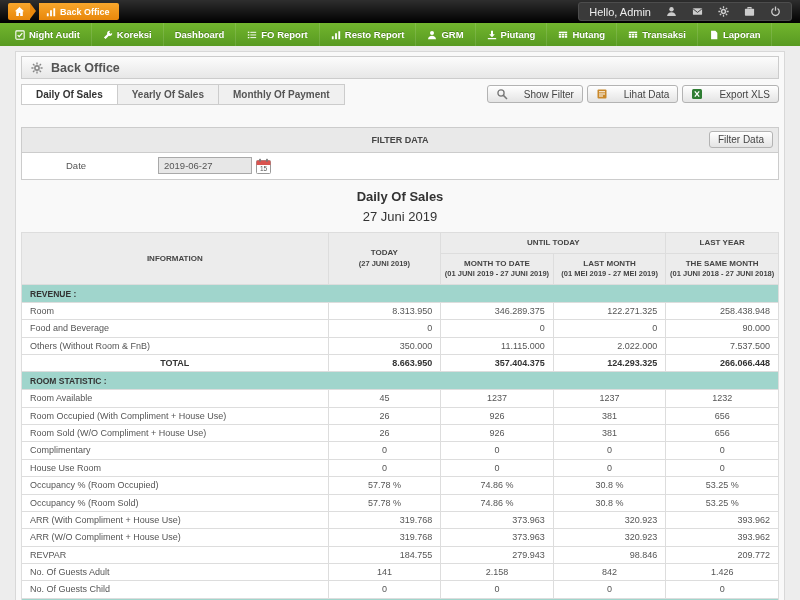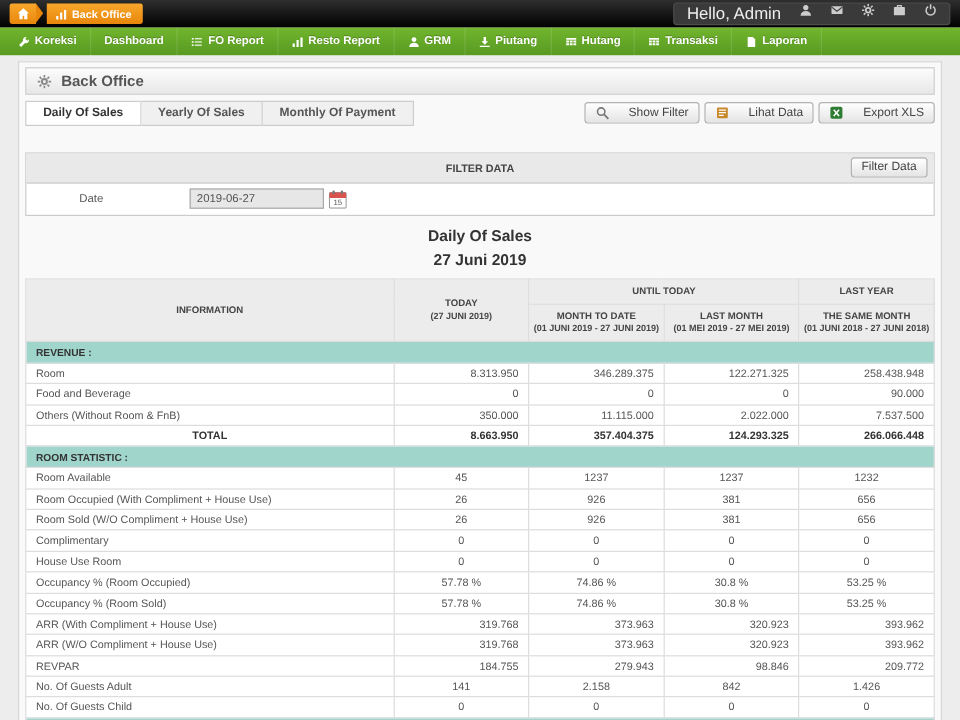--- a/index.html
+++ b/index.html
@@ -5,21 +5,21 @@
   * { box-sizing: border-box; margin: 0; padding: 0; }
   html, body { width: 800px; height: 600px; overflow: hidden; }
   body { background: #ededed; font-family: "Liberation Sans", sans-serif; }
 
   
   .topbar { height: 23px; background: linear-gradient(#2e2e2e, #000); display: flex; align-items: center; justify-content: space-between; padding: 0 8px 0 8px; }
   .brand { display: flex; align-items: stretch; height: 17px; cursor: pointer; }
   .brand-home { background: linear-gradient(#f8a72c, #e8870b); width: 22px; display: flex; align-items: center; justify-content: center; border-radius: 2px 0 0 2px; color: #fff; }
   .brand-arrow { width: 0; height: 0; border-top: 8.5px solid transparent; border-bottom: 8.5px solid transparent; border-left: 6px solid #e8870b; margin-right: 3px; }
   .brand-label-seg { background: linear-gradient(#f8a72c, #e8870b); color: #fff; font-size: 9px; font-weight: bold; display: flex; align-items: center; gap: 4px; padding: 0 9px 0 7px; border-radius: 0 2px 2px 0; }
-  .user-box { background: #3a3a3a; border: 1px solid #4d4d4d; border-radius: 3px; height: 19px; display: flex; align-items: flex-start; gap: 15px; padding: 0 10px; color: #eee; font-size: 14px; }
+  .user-box { background: #3a3a3a; border: 1px solid #4d4d4d; border-radius: 3px; height: 19px; display: flex; align-items: center; gap: 15px; padding: 0 10px; color: #eee; font-size: 11px; }
   .user-box .icon { color: #ccc; cursor: pointer; }
 
   
   .navbar { height: 23px; background: linear-gradient(#72b52e, #589a21); display: flex; align-items: stretch; padding-left: 4px; }
   .nav-item { display: flex; align-items: center; gap: 4px; padding: 0 11px; color: #fff; font-size: 9.5px; font-weight: bold; text-shadow: 0 -1px 0 rgba(0,0,0,.25); cursor: pointer; border-right: 1px solid rgba(255,255,255,.12); }
 
   
   .content { margin: 5px 15px 0; background: #f9f9f9; border: 1px solid #d8d8d8; padding: 4px 5px 0; }
 
   .page-header { background: linear-gradient(#fcfcfc, #e7e7e7); border: 1px solid #ccc; height: 23px; display: flex; align-items: center; gap: 8px; padding: 0 9px; color: #555; font-size: 12.5px; font-weight: bold; }
@@ -32,26 +32,26 @@
   .tab.active { background: #fff; color: #333; }
   .toolbar { display: flex; gap: 4px; padding-bottom: 2px; }
   .btn { display: inline-flex; align-items: center; gap: 16px; padding: 2px 8px; font-size: 10px; color: #444; background: linear-gradient(#fff, #e4e4e4); border: 1px solid #b3b3b3; border-radius: 3px; cursor: pointer; white-space: nowrap; }
 
   
   .filter-panel { border: 1px solid #ccc; margin-top: 22px; background: #fff; }
   .filter-head { position: relative; background: #e9e9e9; border-bottom: 1px solid #ccc; height: 25px; display: flex; align-items: center; justify-content: center; font-size: 9px; font-weight: bold; color: #444; }
   .filter-head .btn { position: absolute; right: 5px; top: 3px; }
   .filter-body { display: flex; align-items: center; padding: 4px 10px 5px; }
   .filter-label { width: 126px; font-size: 9.5px; color: #555; padding-left: 34px; }
-  .date-input { width: 112px; height: 17px; background: #e7e7e7; border: 1px solid #a9a9a9; font-size: 9.5px; color: #555; padding: 0 5px; font-family: "Liberation Sans", sans-serif; }
+  .date-input { width: 94px; height: 17px; background: #e7e7e7; border: 1px solid #a9a9a9; font-size: 9.5px; color: #555; padding: 0 5px; font-family: "Liberation Sans", sans-serif; }
   .cal-btn { margin-left: 4px; width: 15px; height: 16px; cursor: pointer; }
 
   
   .report-title { text-align: center; font-size: 13px; font-weight: bold; color: #333; margin-top: 9px; }
-  .report-subtitle { text-align: center; font-size: 13px; font-weight: bold; color: #333; margin: 5px 0 8px; }
+  .report-subtitle { text-align: center; font-size: 13px; font-weight: normal; color: #333; margin: 5px 0 8px; }
 
   table.report { width: 100%; border-collapse: collapse; table-layout: fixed; background: #fff; }
   table.report th, table.report td { border: 1px solid #ddd; }
   thead th { background: #ececec; font-size: 8px; font-weight: bold; color: #444; padding: 4px 3px; line-height: 1.45; }
   thead th .sub { font-size: 7.5px; }
   td.section { background: #a0d5cc; font-size: 8.5px; font-weight: bold; color: #333; padding: 3.5px 8px; }
   td.lbl { font-size: 9px; color: #555; padding: 3px 8px; line-height: 1.15; }
   td.val { font-size: 9px; color: #555; padding: 3px 8px; line-height: 1.15; }
   td.val.r { text-align: right; }
   td.val.c { text-align: center; }
@@ -119,20 +119,29 @@
           <svg viewBox="0 0 12 12">
             <path d="M3.8 2.8a4.1 4.1 0 1 0 4.4 0" fill="none" stroke="currentColor" stroke-width="1.4"></path>
             <path d="M6 .6v4.6" stroke="currentColor" stroke-width="1.4"></path>
           </svg>
         </span>
       </span>
   </div>
 </div>
 
 <div class="navbar" id="navbar">
+    <span class="nav-item">
+      <span class="icon i10">
+        <svg viewBox="0 0 12 12">
+          <rect x="1" y="1" width="10" height="10" rx="1" fill="none" stroke="currentColor" stroke-width="1.3"></rect>
+          <path d="M3.2 6.2 5 8l3.8-4.2" fill="none" stroke="currentColor" stroke-width="1.4"></path>
+        </svg>
+      </span>
+      <span>Night Audit</span>
+    </span>
     <span class="nav-item">
       <span class="icon i10">
         <svg viewBox="0 0 12 12">
           <path fill="currentColor" d="M10.9 3.2A3.1 3.1 0 0 1 7 7L3.1 10.9 1.1 8.9 5 5A3.1 3.1 0 0 1 8.8 1.1L7.2 2.7l2.1 2.1z"></path>
         </svg>
       </span>
       <span>Koreksi</span>
     </span>
     <span class="nav-item">
       <span>Dashboard</span>

